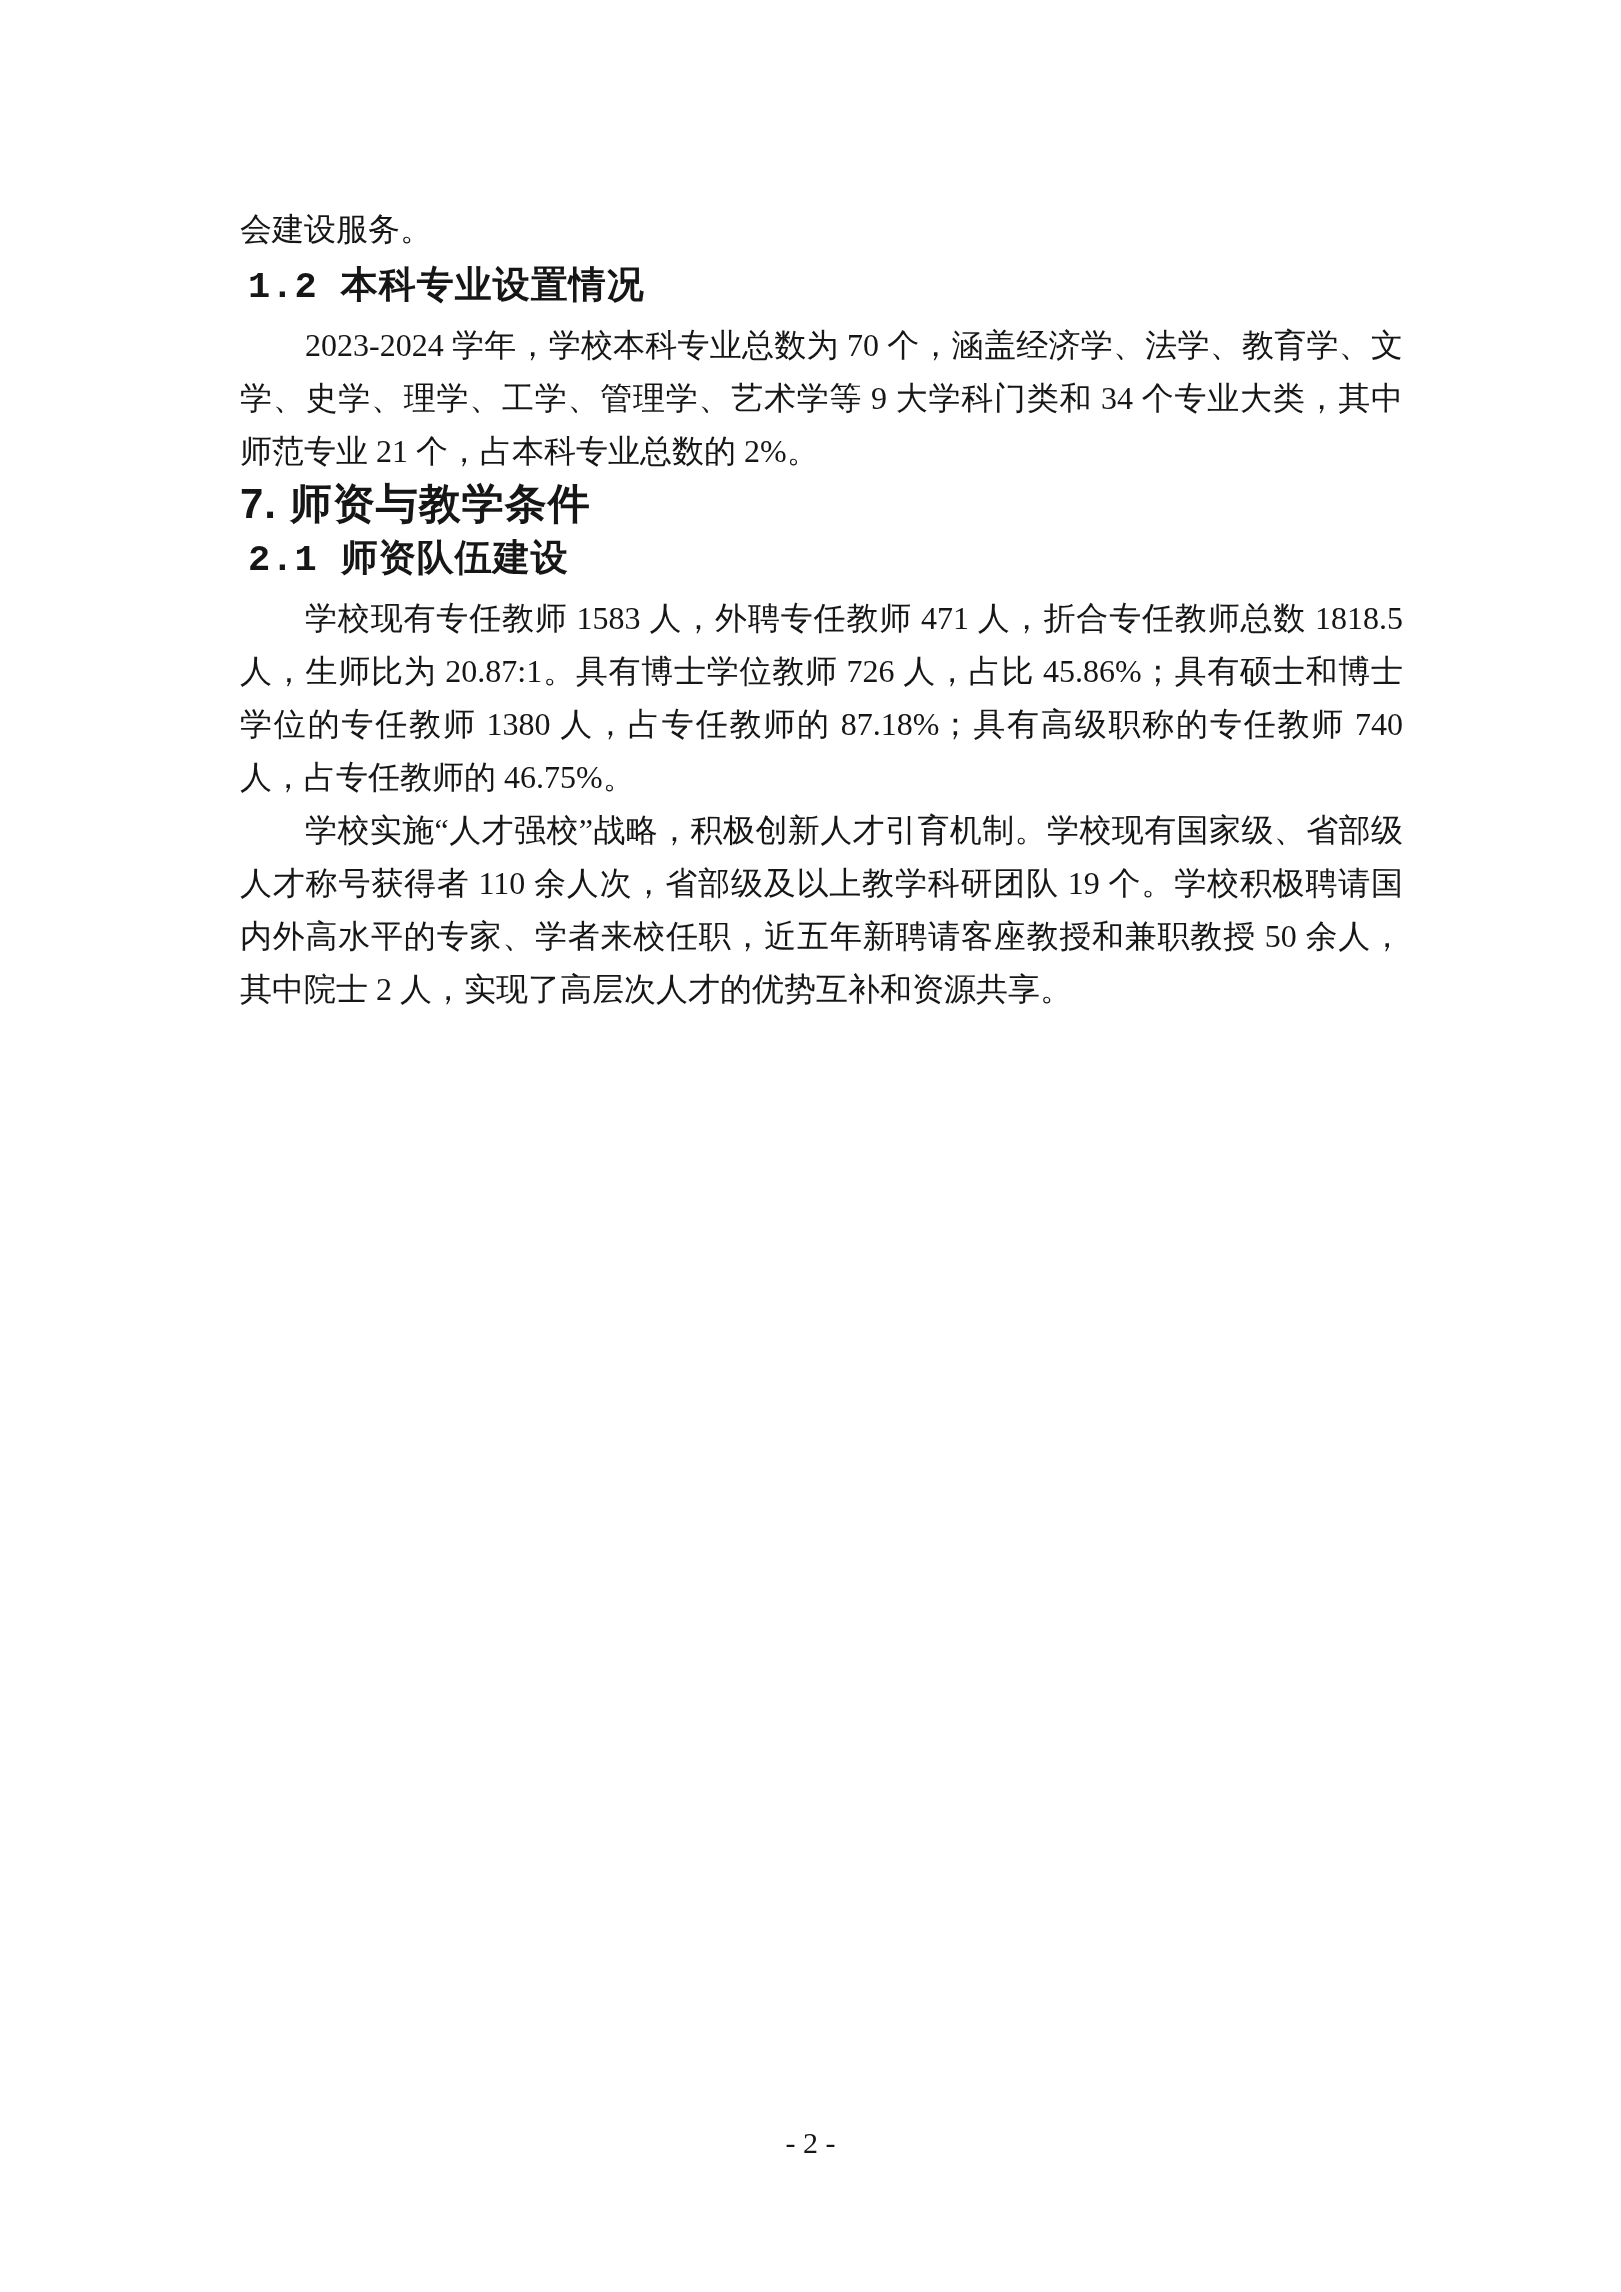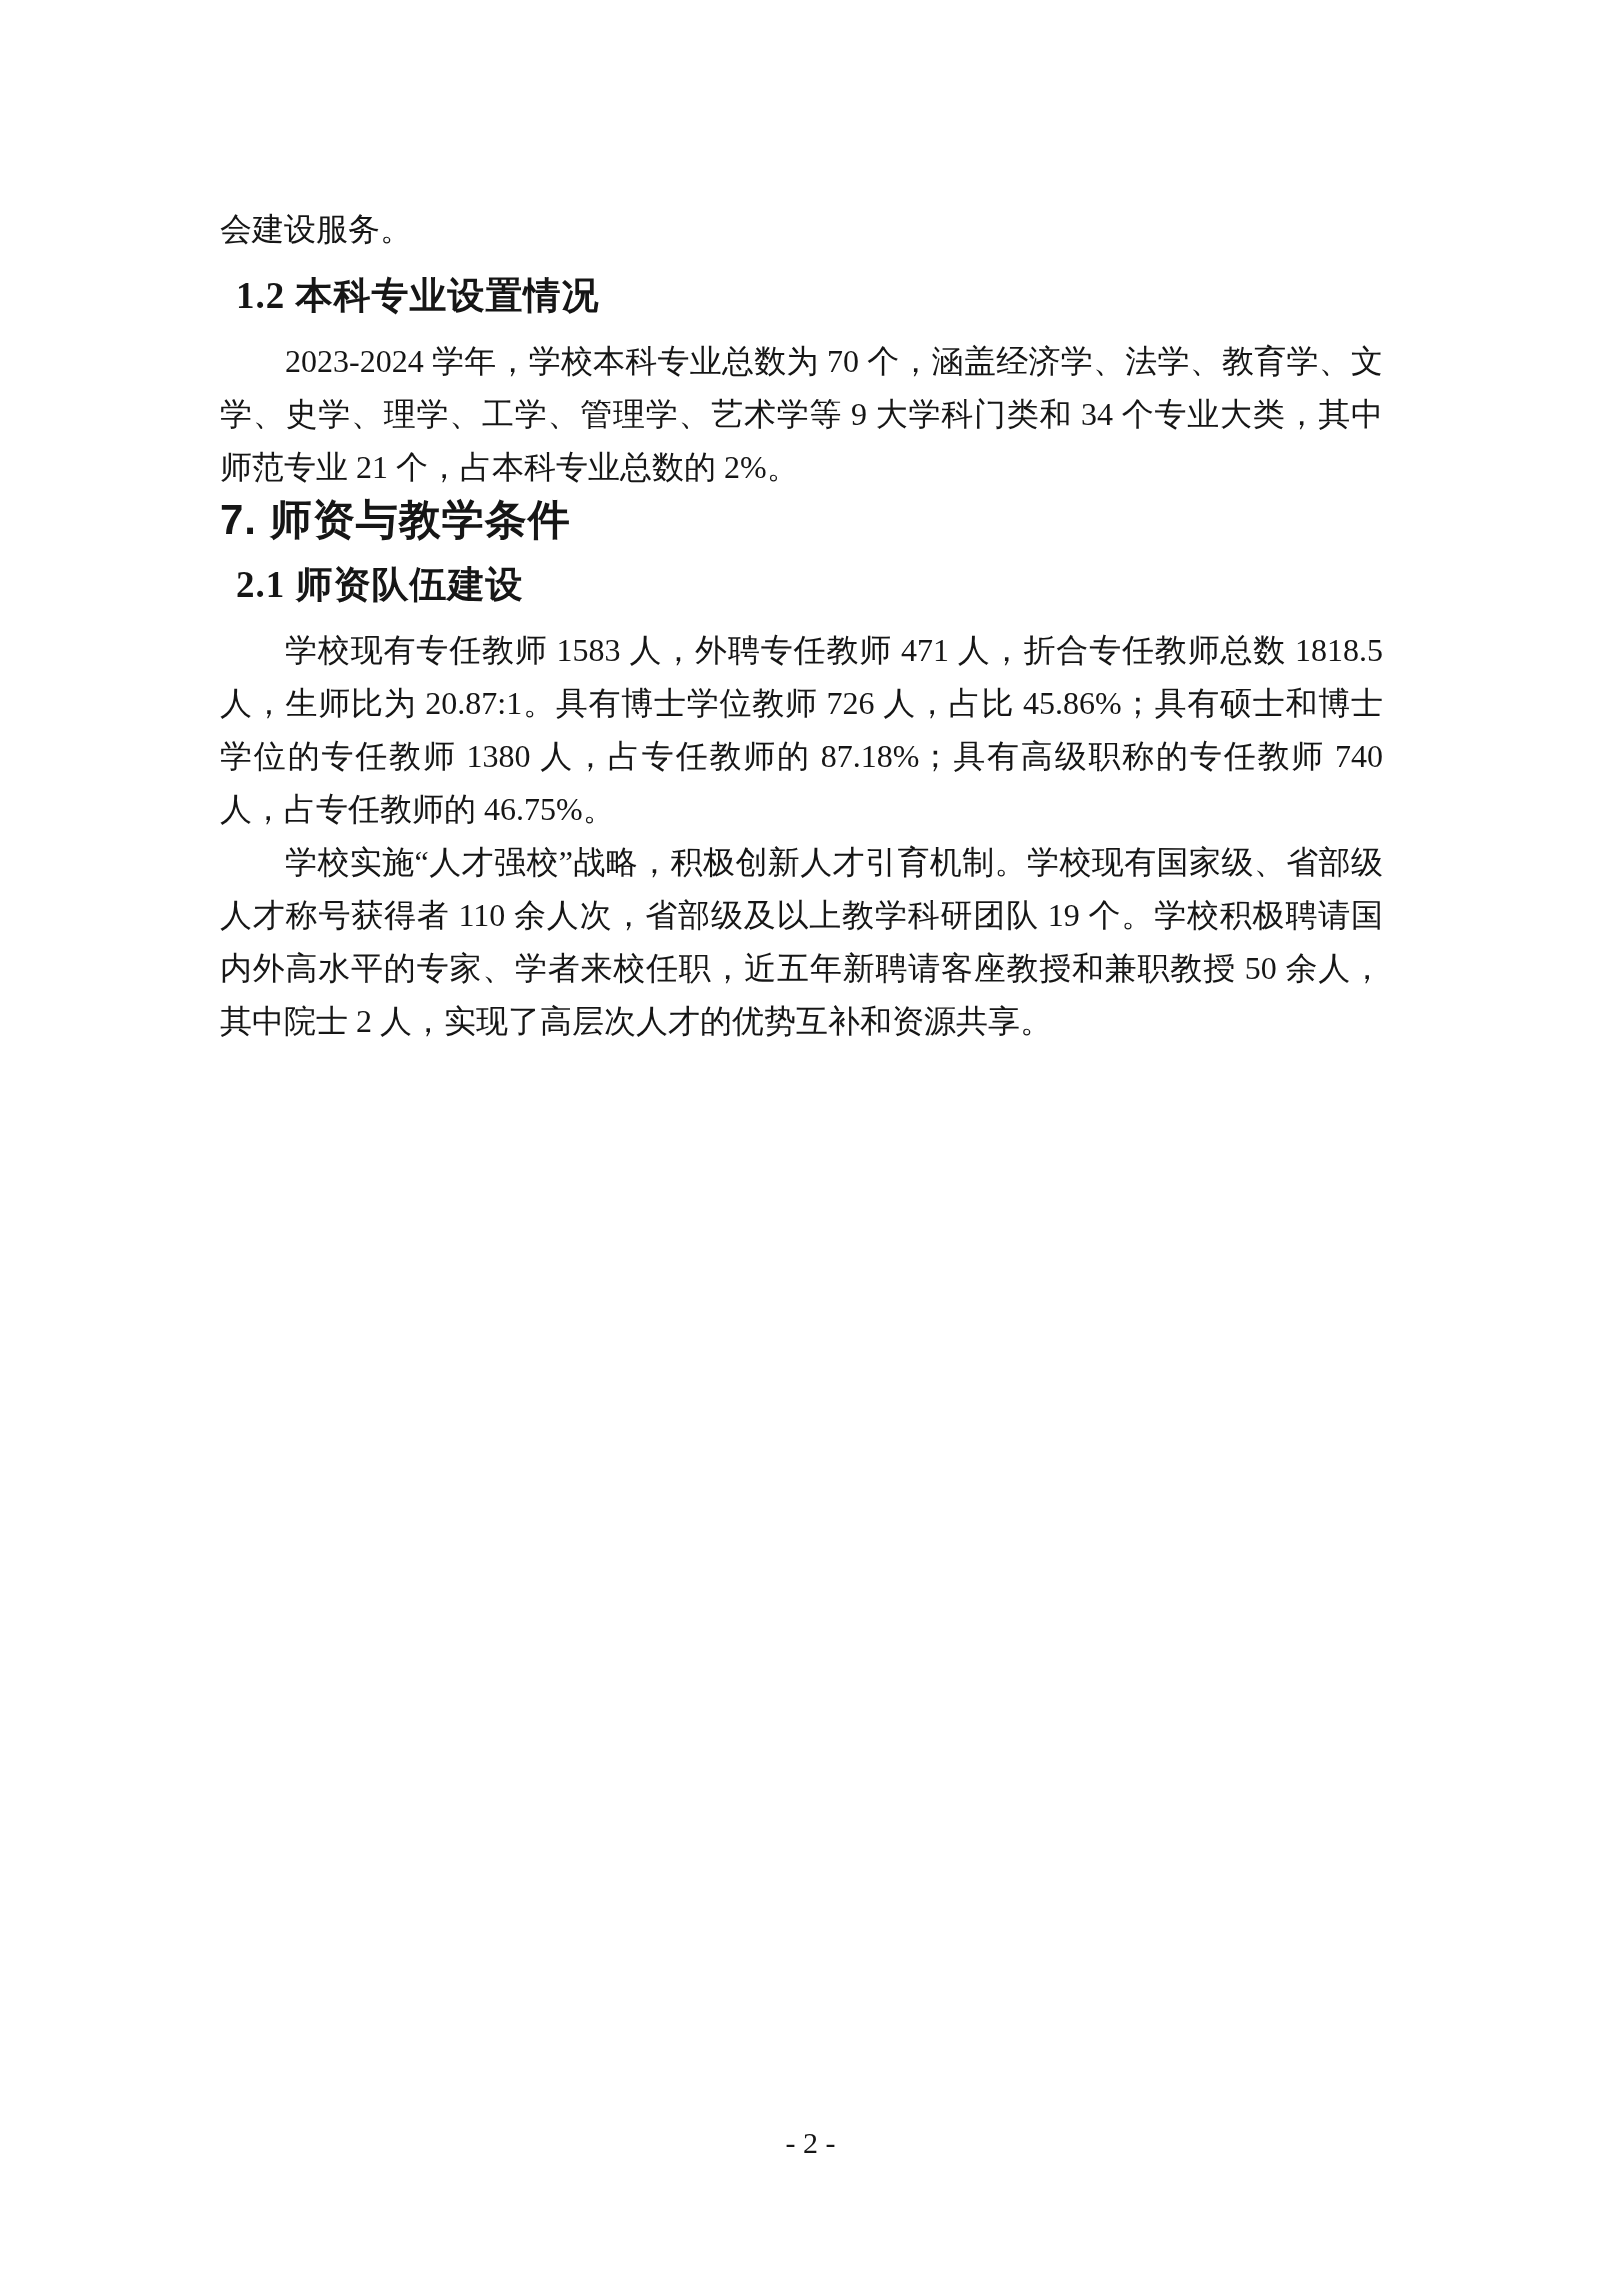--- a/index.html
+++ b/index.html
@@ -6,45 +6,45 @@
   .page{
     position:relative;
     width:1621px;height:2293px;
     background:#ffffff;
     color:#161616;
     font-family:"Liberation Serif","DejaVu Serif",serif;
     overflow:hidden;
   }
   .content{
     position:absolute;
-    left:220px;top:203px;width:1163px;
+    left:240px;top:203px;width:1163px;
   }
   p.body{
     font-size:32px;
     line-height:53px;
     margin:0;
     text-align:justify;
     text-justify:inter-ideograph;
     word-break:break-all;
   }
   p.indent{text-indent:65px;}
   h2.h1{
     font-family:"Liberation Sans","DejaVu Sans",sans-serif;
     font-weight:700;
     font-size:42px;
     line-height:51px;
     margin:0;
     letter-spacing:1px;
   }
   h3.h2{
-    font-family:Liberation Serif, serif;
+    font-family:Liberation Mono, monospace;
     font-weight:700;
     font-size:37px;
     line-height:47px;
-    margin:16px;
+    margin:8px;
     letter-spacing:1px;
   }
   
   .mt12{margin-top:11.8px;}
   .mt36{margin-top:35px;}
   .mt31{margin-top:30px;}
   .mt8{margin-top:7.8px;}
   .mt0{margin-top:0;}
   .mt16{margin-top:15.7px;}
   .mt39{margin-top:38px;}

